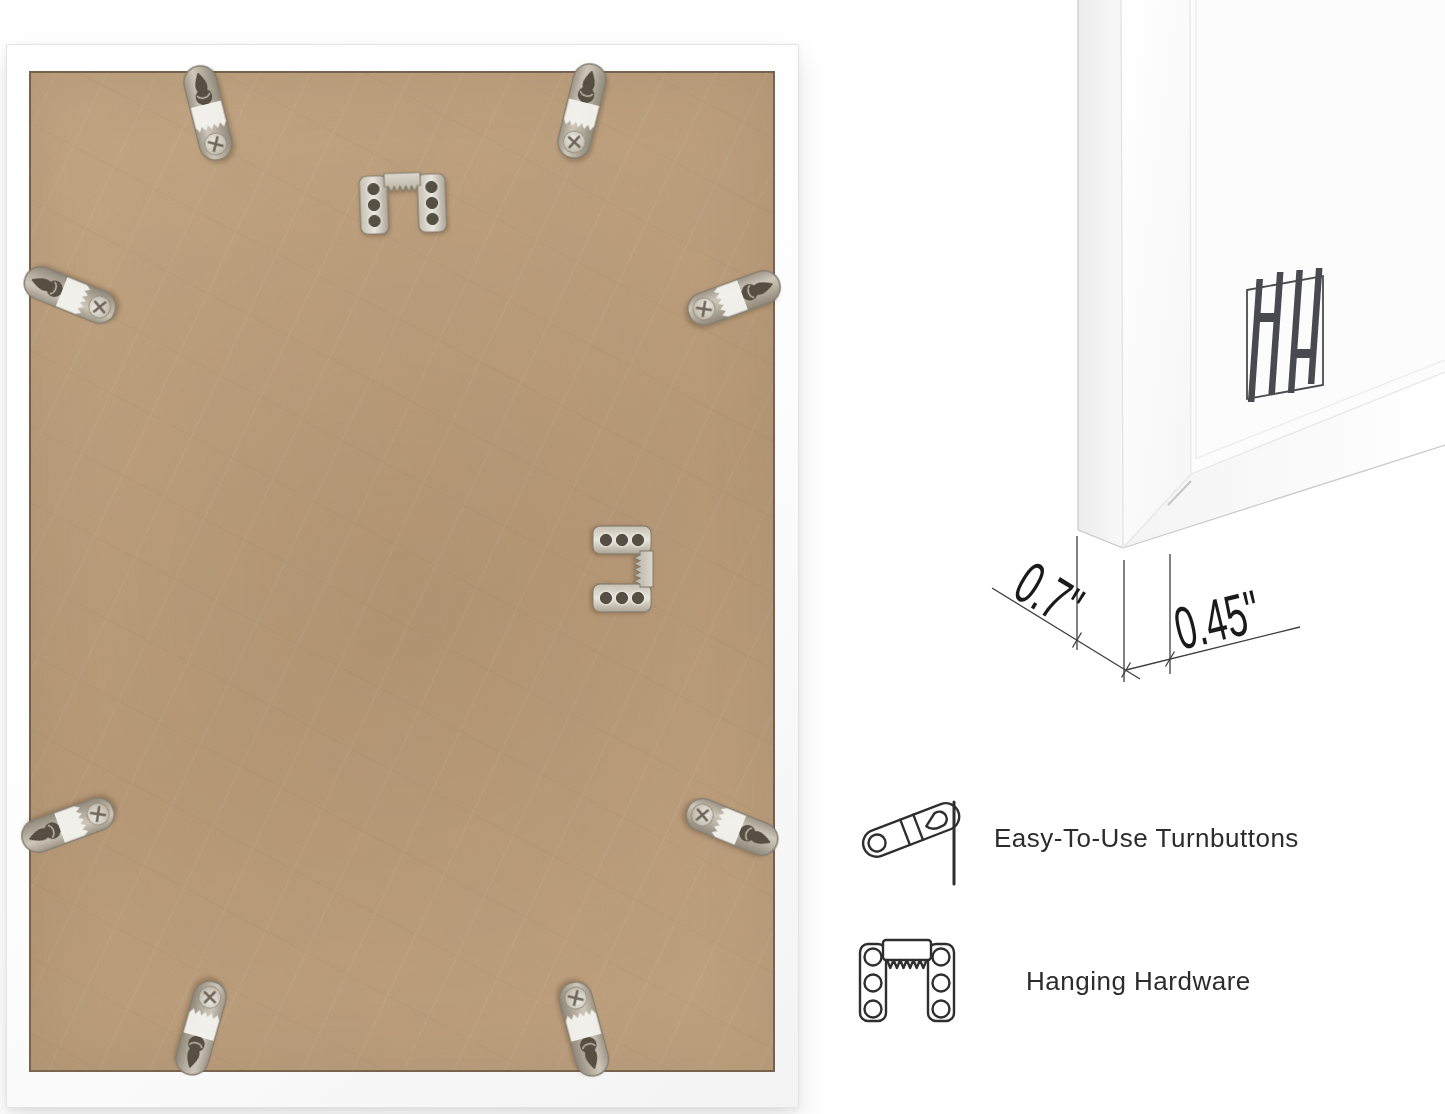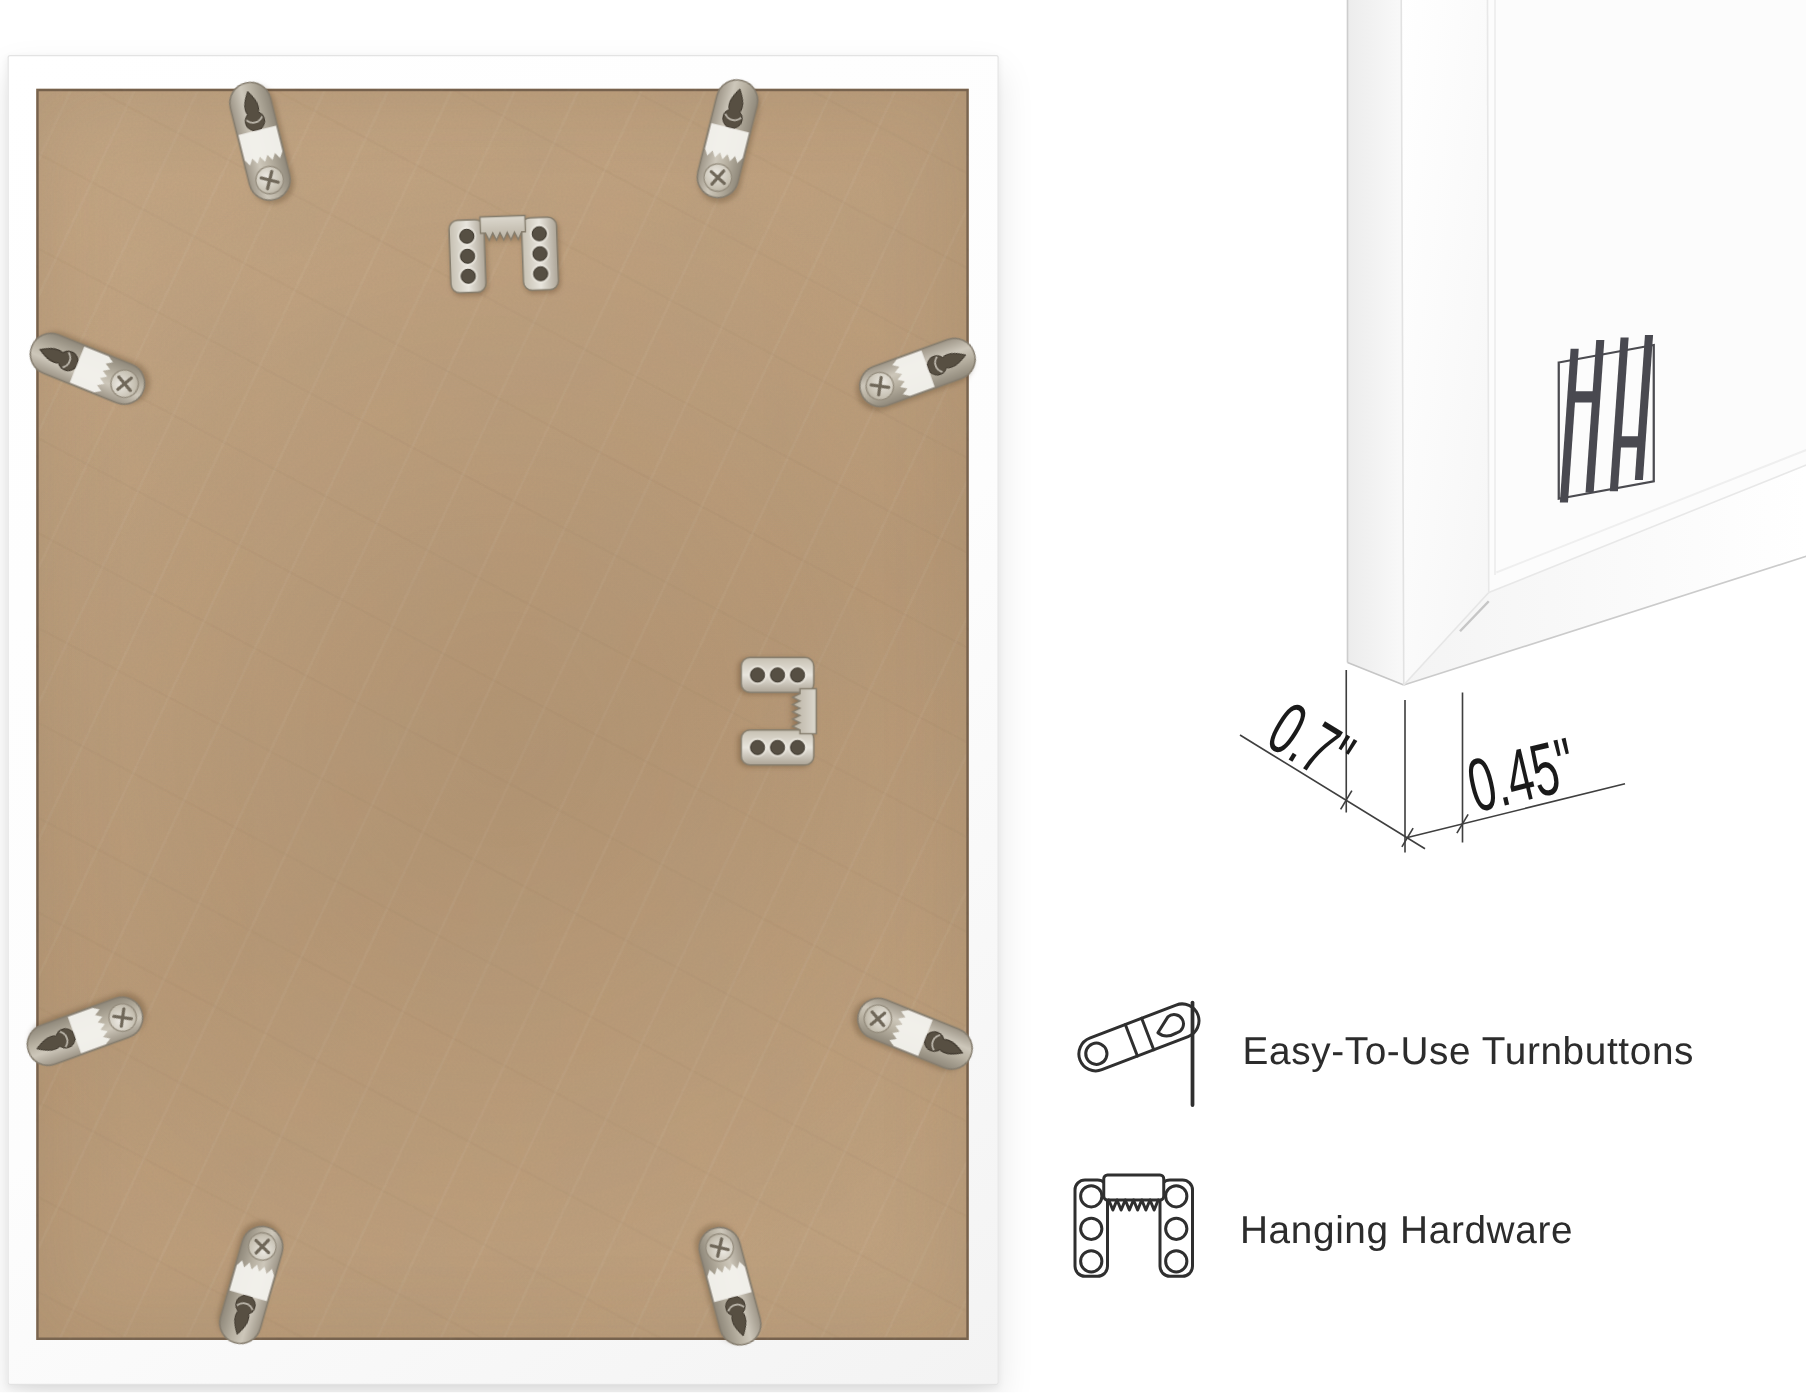--- a/index.html
+++ b/index.html
@@ -25,21 +25,21 @@
   .grain{position:absolute;left:0;top:0;width:100%;height:100%;pointer-events:none;}
   .turnbutton{position:absolute;width:40px;height:100px;filter:drop-shadow(2px 3px 2px rgba(70,45,20,.28));}
   .hanger{position:absolute;filter:drop-shadow(1px 2px 2px rgba(70,45,20,.32));}
 
   
   .closeup{position:absolute;left:950px;top:0;width:495px;height:700px;}
   .dim-text{fill:#1a1a1a;font-family:"Liberation Sans","DejaVu Sans",sans-serif;font-size:60px;}
 
   
   .feature-icon{position:absolute;}
-  .feature-label{position:absolute;font-size:31px;letter-spacing:.5px;color:#2c2c2c;white-space:nowrap;}
+  .feature-label{position:absolute;font-size:26px;letter-spacing:.5px;color:#2c2c2c;white-space:nowrap;}
 </style>
 </head>
 <body>
 
 <div class="stage">
 
   <svg class="defs" aria-hidden="true">
     <defs>
       <linearGradient id="gMetal" x1="0" y1="0" x2="1" y2="0">
         <stop offset="0" stop-color="#9d9587"></stop>
@@ -229,16 +229,16 @@
         <g fill="none">
           <circle cx="15" cy="19" r="8.5"></circle>
             <circle cx="15" cy="45" r="8.5"></circle>
             <circle cx="15" cy="71" r="8.5"></circle>
           <circle cx="83" cy="19" r="8.5"></circle>
             <circle cx="83" cy="45" r="8.5"></circle>
             <circle cx="83" cy="71" r="8.5"></circle>
         </g>
       </g>
     </svg>
-    <div class="feature-label" style="left:992px;top:966px">Hanging Hardware</div>
+    <div class="feature-label" style="left:1026px;top:966px">Hanging Hardware</div>
   </div>
 
 </div>
 
 </body></html>

